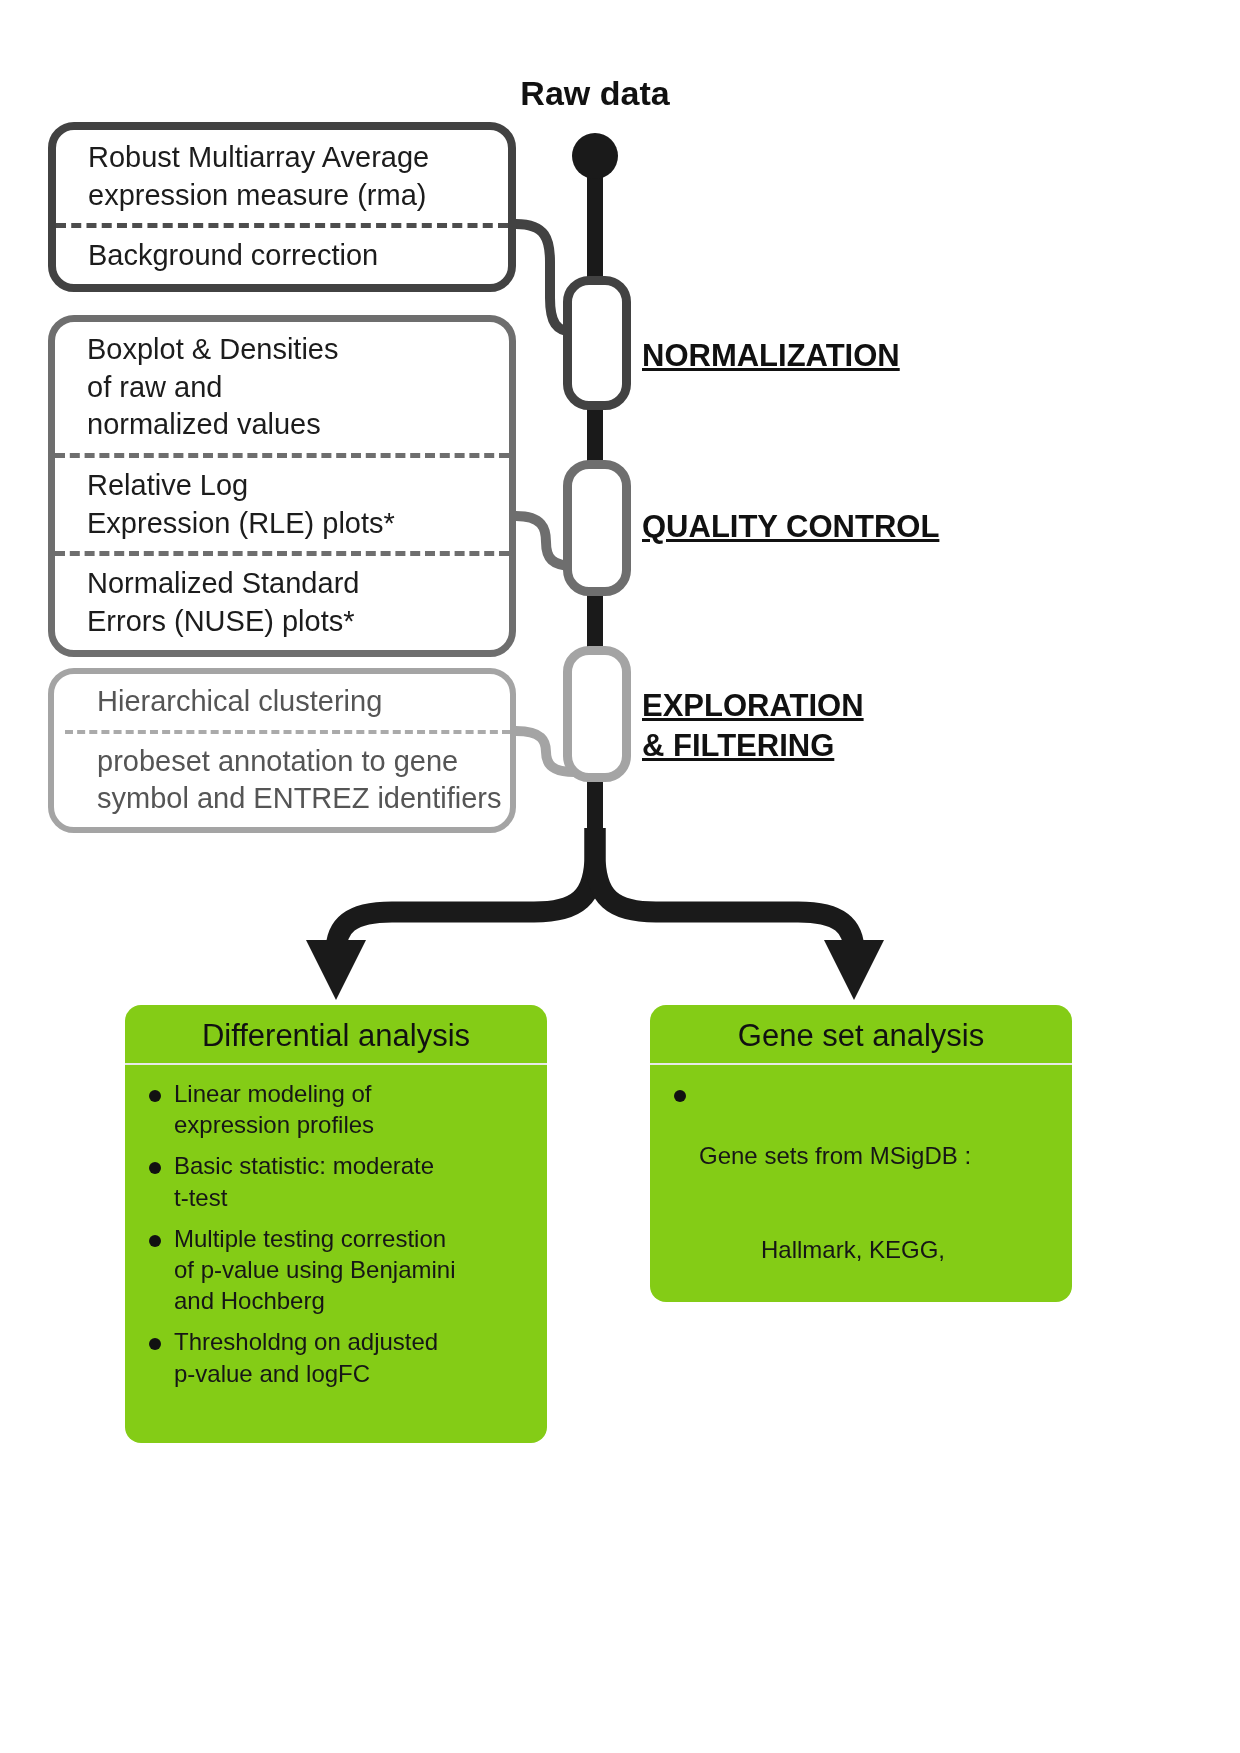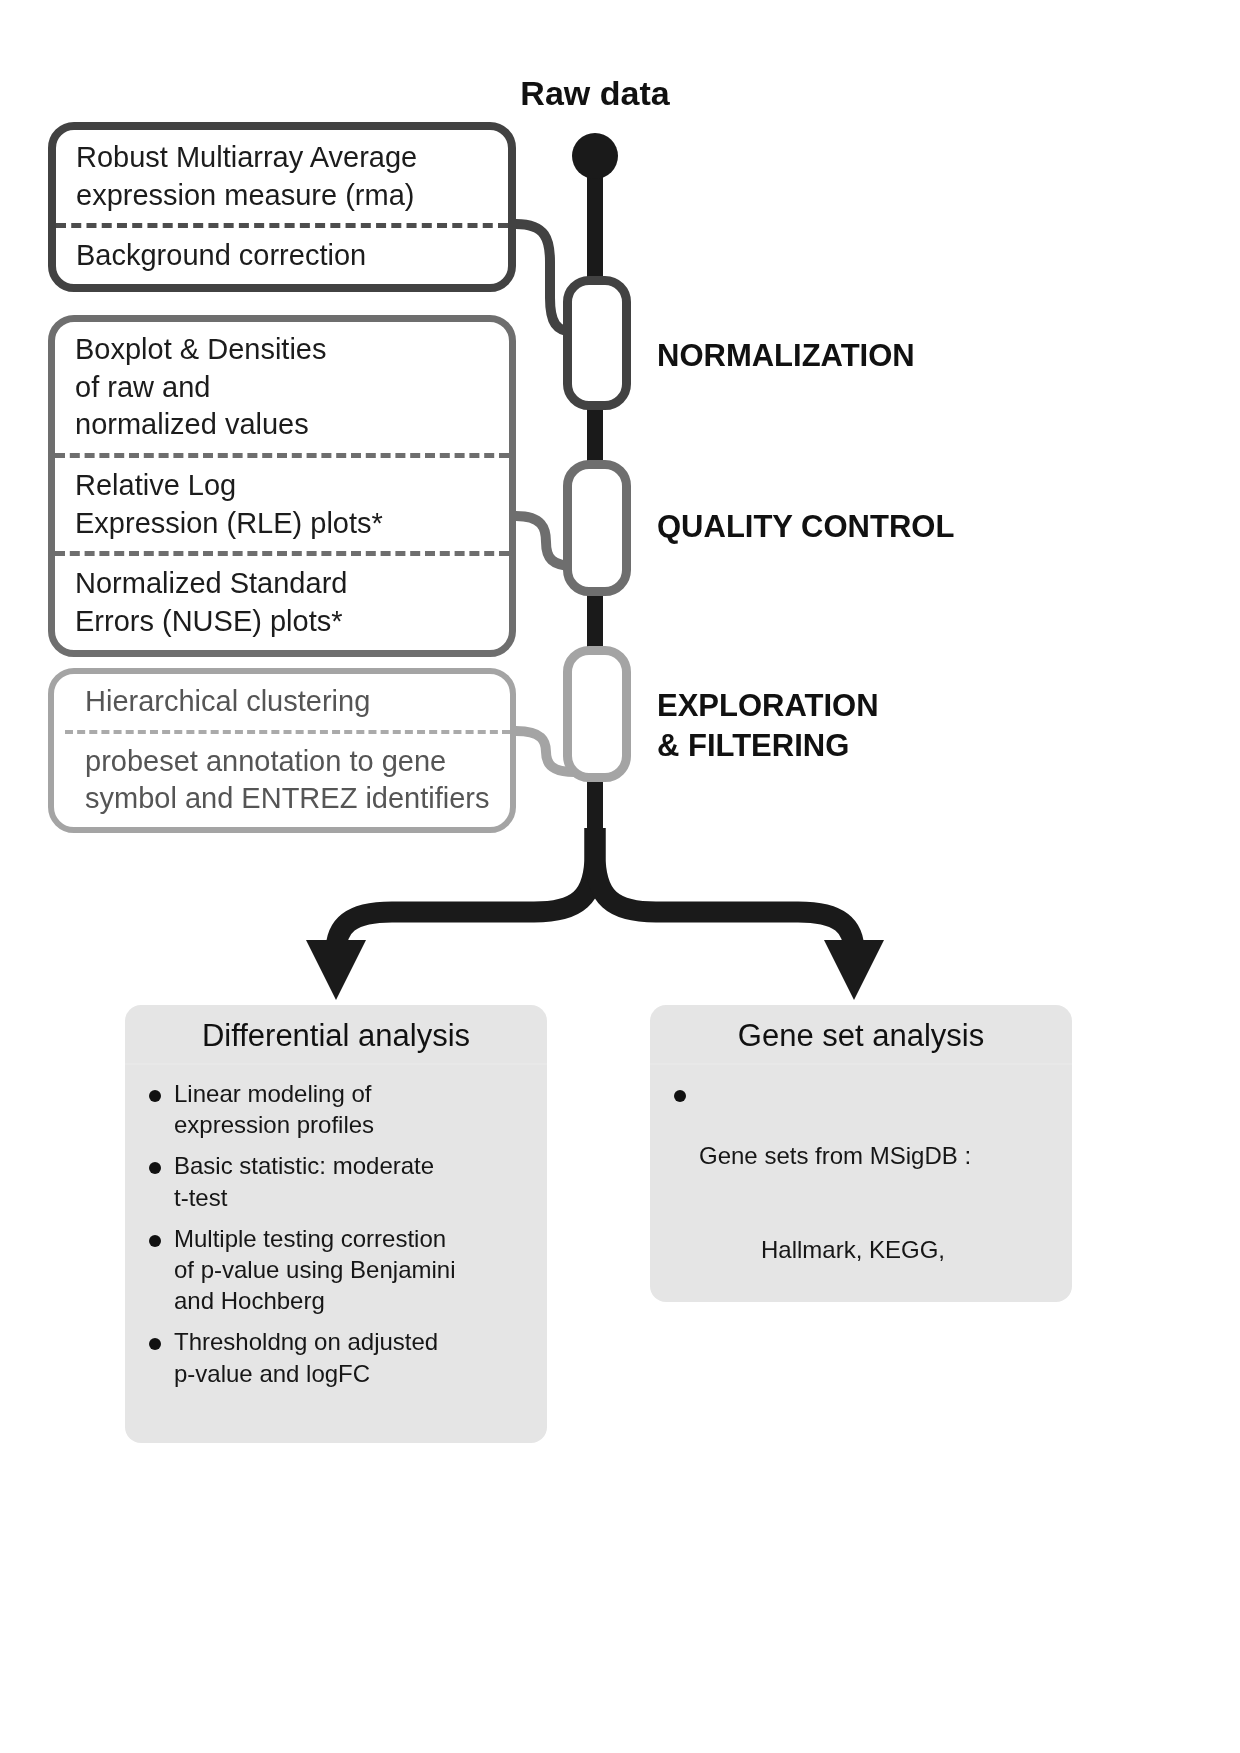--- a/index.html
+++ b/index.html
@@ -5,41 +5,41 @@
   * { margin: 0; padding: 0; box-sizing: border-box; }
   html, body { background: #ffffff; }
   body { font-family: "Liberation Sans", "DejaVu Sans", sans-serif; }
   .page { position: relative; width: 1240px; height: 1753px; background: #ffffff; overflow: hidden; }
   .layer { position: absolute; left: 0; top: 0; }
 
   .raw-label { position: absolute; left: 430px; top: 74px; width: 330px; text-align: center;
                font-size: 34px; font-weight: bold; color: #111; }
 
   .step-box { position: absolute; left: 48px; width: 468px; background: #ffffff; border-radius: 26px; }
-  .step-box .sec { padding: 9px 20px; font-size: 29px; line-height: 1.3; color: #1c1c1c; white-space: pre; }
+  .step-box .sec { padding: 9px 32px; font-size: 29px; line-height: 1.3; color: #1c1c1c; white-space: pre; }
   .box-norm { top: 122px; border: 8px solid #424242; }
   .box-qc   { top: 315px; border: 7px solid #6e6e6e; }
   .box-exp  { top: 668px; border: 6px solid #a4a4a4; }
   .box-exp .sec { color: #555555; margin-left: 11px; }
   .box-norm .sec + .sec { border-top: 5px dashed #4d4d4d; }
   .box-qc   .sec + .sec { border-top: 5px dashed #6e6e6e; }
   .box-exp  .sec + .sec { border-top: 4px dashed #aaaaaa; }
 
   .node { position: absolute; left: 563px; width: 68px; background: #ffffff; border-radius: 26px; }
   .node-norm { top: 276px; height: 134px; border: 9px solid #424242; }
   .node-qc   { top: 460px; height: 136px; border: 9px solid #6e6e6e; }
   .node-exp  { top: 646px; height: 136px; border: 9px solid #a4a4a4; }
 
-  .stage-label { position: absolute; left: 657px; font-size: 31px; font-weight: bold; color: #111;
-                 white-space: pre; line-height: 1.3; }
+  .stage-label { position: absolute; left: 642px; font-size: 31px; font-weight: bold; color: #111;
+                 white-space: pre; line-height: 1.3; text-decoration: underline; }
   .lbl-norm { top: 336px; }
   .lbl-qc   { top: 507px; }
   .lbl-exp  { top: 686px; }
 
-  .panel { position: absolute; top: 1005px; width: 422px; background: #e5e5e5; border-radius: 16px; overflow: hidden; }
+  .panel { position: absolute; top: 1005px; width: 422px; background: #84cc16; border-radius: 16px; overflow: hidden; }
   .panel-diff { left: 125px; height: 438px; }
   .panel-gene { left: 650px; height: 297px; }
   .panel-title { font-size: 31px; text-align: center; padding: 13px 10px 9px; color: #111;
                  border-bottom: 2px solid #e8e8e8; }
   .panel-body { padding: 13px 14px 8px 24px; }
   .bullet { display: flex; margin-bottom: 10px; }
   .bullet-dot { flex: 0 0 auto; width: 12px; height: 12px; border-radius: 50%; background: #111;
                 margin: 12px 13px 0 0; }
   .bullet-text { font-size: 24px; line-height: 1.3; color: #161616; white-space: pre; }
   .set-line { margin-left: 62px; }

